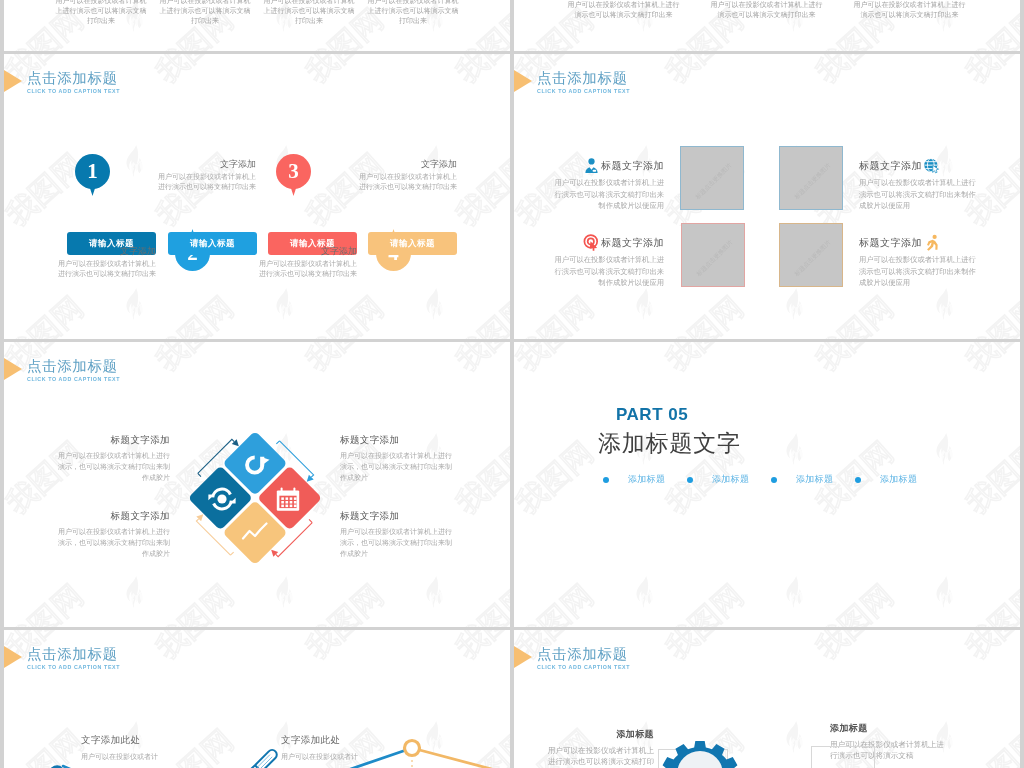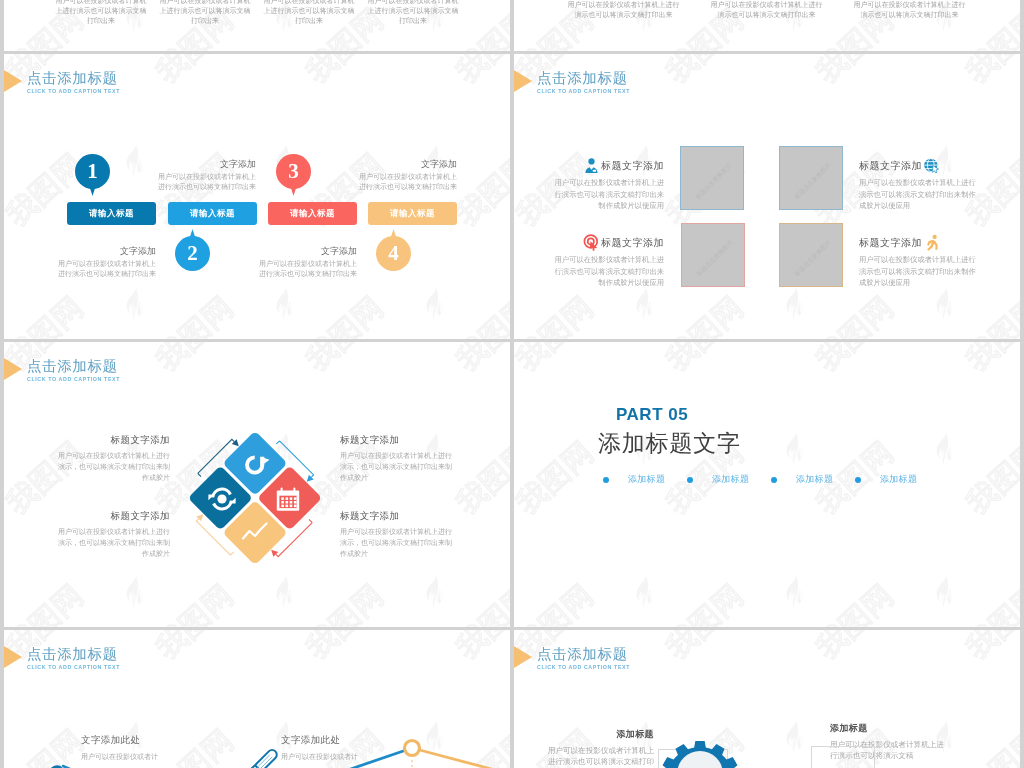--- a/index.html
+++ b/index.html
@@ -26,21 +26,21 @@
   .body-txt{position:absolute;color:#a2a2a2;font-size:7px;line-height:10px;}
   
   .pin{position:absolute;width:35px;height:42px;}
   .pin svg{position:absolute;left:0;top:0;}
   .pin span{position:absolute;left:0;width:35px;text-align:center;
        color:#fff;font-family:"Liberation Serif",serif;font-size:21px;font-weight:700;line-height:35px;}
   .pin-up span{top:0;}
   .pin-down span{top:7px;}
   .pbtn{position:absolute;width:89px;height:23px;border-radius:3px;
        display:flex;align-items:center;justify-content:center;color:#fff;
-       font-size:8.5px;font-weight:700;letter-spacing:.5px;}
+       font-size:8.5px;font-weight:700;letter-spacing:.5px;margin-top:30px;}
   .s3txt{position:absolute;}
   .s3h{color:#6d6d6d;font-size:9px;line-height:12px;margin-bottom:2px;}
   .s3b{color:#a8a8a8;font-size:7px;line-height:10px;}
   .q4blk{position:absolute;z-index:1;}
   .q4row{display:flex;align-items:center;gap:1px;margin-bottom:3px;}
   .q4ico{display:inline-flex;width:17px;height:17px;}
   .q4h{color:#555;font-size:10px;letter-spacing:.5px;white-space:nowrap;}
   .q4b{color:#a8a8a8;font-size:7.3px;line-height:11.5px;}
   .imgph{position:absolute;z-index:1;width:62px;height:62px;background:#c6c6c6;
       border:1px solid #8fb8cf;overflow:hidden;}

